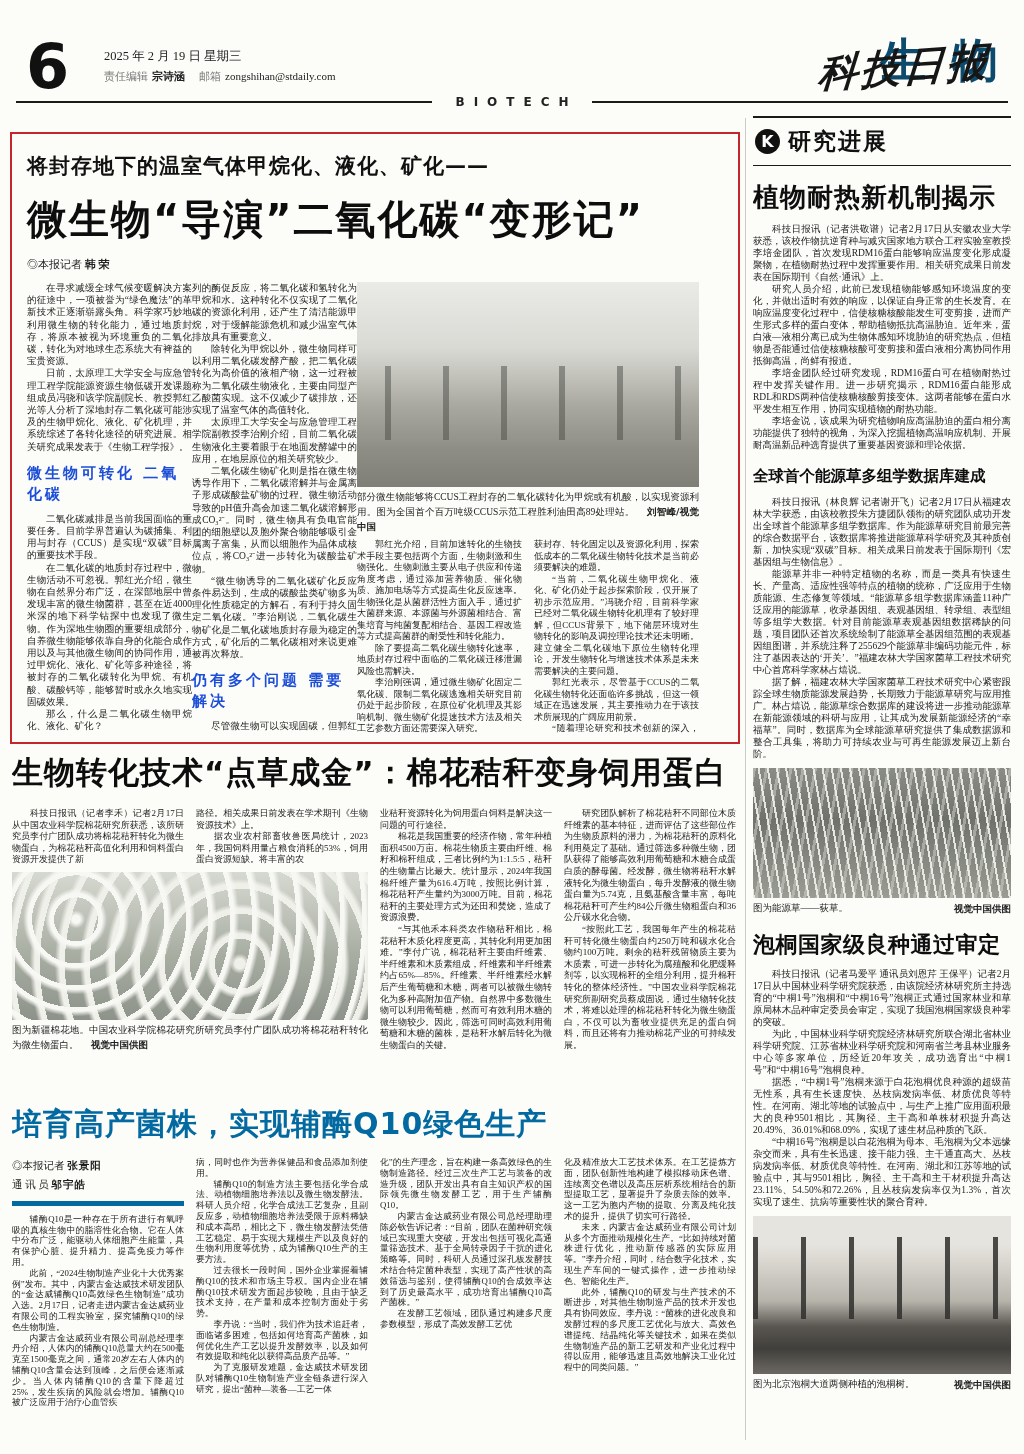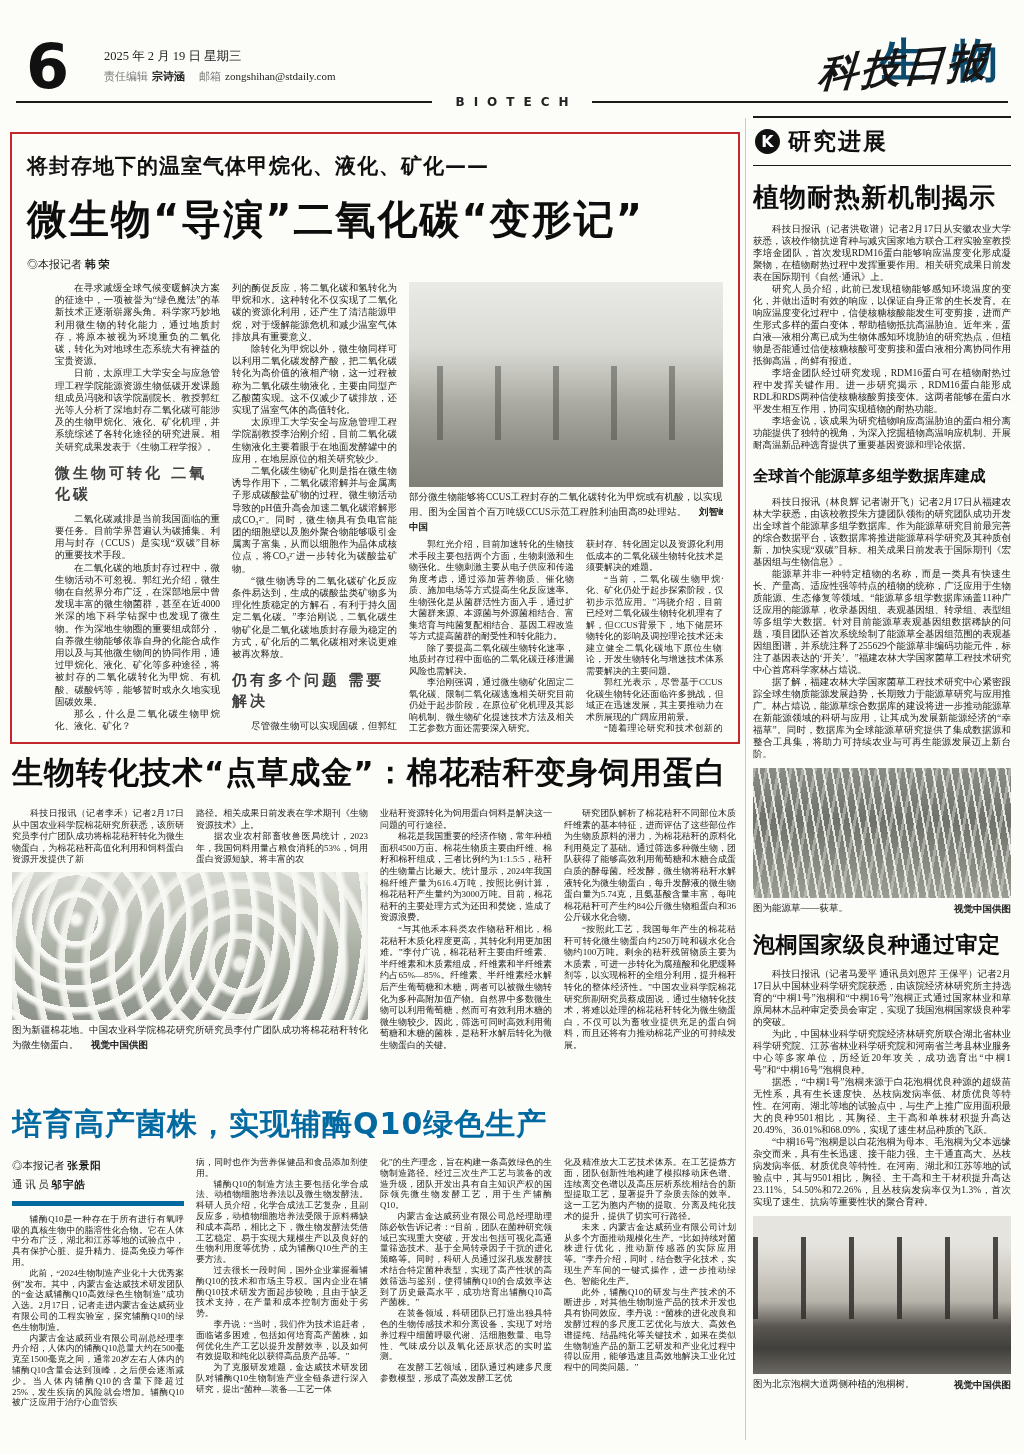--- a/index.html
+++ b/index.html
@@ -32,24 +32,24 @@
   .caption.row{display:flex;justify-content:space-between;gap:8px;}
   
   .main-box{position:absolute;left:10px;top:132px;width:730px;height:612px;
             border:2px solid #c3272b;box-sizing:border-box;padding:8px 15px;overflow:hidden;}
   .kicker{font-family:"DejaVu Sans",sans-serif;font-weight:bold;font-size:21px;
           letter-spacing:1px;margin-top:10px;color:#111;}
   .main-title{font-family:"DejaVu Sans",sans-serif;font-weight:900;font-size:40px;
               letter-spacing:2px;margin:12px 0 10px;color:#0d0d0d;}
   .byline{font-size:11px;margin-bottom:10px;color:#222;}
   .byline .nm{font-weight:bold;}
-  .main-cols{display:flex;gap:12px;height:452px;overflow:hidden;margin-left:28px;}
+  .main-cols{display:flex;gap:0;height:452px;overflow:hidden;}
   .mcol{width:165px;flex:none;font-size:9.5px;line-height:12.2px;overflow:hidden;}
   .main-sub{font-family:"DejaVu Sans",sans-serif;font-weight:bold;font-size:15px;
-            line-height:1.4;letter-spacing:3px;margin:10px 0 8px;color:#404040;}
+            line-height:1.4;letter-spacing:3px;margin:10px 0 8px;color:#1d4ed8;}
   .right-half{width:342px;flex:none;display:flex;flex-direction:column;overflow:hidden;}
   .photo{width:100%;flex:none;}
   .ccus-photo{height:205px;background:
       repeating-linear-gradient(90deg,rgba(75,75,70,0) 0 28px,rgba(75,75,70,.5) 28px 34px,rgba(75,75,70,0) 34px 58px) 0 84px / 100% 74px no-repeat,
       linear-gradient(180deg,#eaeae6 0%,#dadad5 32%,#c2c2bb 46%,#a9a9a1 60%,#8d8d85 82%,#7f7f78 100%);}
   .sub-cols{display:flex;gap:12px;margin-top:5px;height:208px;overflow:hidden;}
   .scol{width:165px;flex:none;font-size:9px;line-height:11.5px;overflow:hidden;}
   
   .v-divider{position:absolute;left:745px;top:118px;height:1322px;border-left:1px solid #cbcbc3;}
   
@@ -262,36 +262,35 @@
           <div>
             <span>◎本报记者</span>
             <span class="nm">张景阳</span>
           </div>
           <div>
             <span>通 讯 员</span>
             <span class="nm">邬宇皓</span>
           </div>
         </div>
         <div class="body">
-            <p>辅酶Q10是一种存在于所有进行有氧呼吸的真核生物中的脂溶性化合物。它在人体中分布广泛，湖北和江苏等地的试验点中，具有保护心脏、提升精力、提高免疫力等作用。</p>
+            <p>辅酶Q10是一种存在于所有进行有氧呼吸的真核生物中的脂溶性化合物。它在人体中分布广泛，能驱动人体细胞产生能量，具有保护心脏、提升精力、提高免疫力等作用。</p>
             <p>此前，“2024生物制造产业化十大优秀案例”发布。其中，内蒙古金达威技术研发团队的“金达威辅酶Q10高效绿色生物制造”成功入选。2月17日，记者走进内蒙古金达威药业有限公司的工程实验室，探究辅酶Q10的绿色生物制造。</p>
             <p>内蒙古金达威药业有限公司副总经理李丹介绍，人体内的辅酶Q10总量大约在500毫克至1500毫克之间，通常20岁左右人体内的辅酶Q10含量会达到顶峰，之后便会逐渐减少。当人体内辅酶Q10的含量下降超过25%，发生疾病的风险就会增加。辅酶Q10被广泛应用于治疗心血管疾</p>
           </div>
       </div>
       <div class="qcol body cont">
           <p>病，同时也作为营养保健品和食品添加剂使用。</p>
           <p>辅酶Q10的制造方法主要包括化学合成法、动植物细胞培养法以及微生物发酵法。科研人员介绍，化学合成法工艺复杂，且副反应多，动植物细胞培养法受限于原料稀缺和成本高昂，相比之下，微生物发酵法凭借工艺稳定、易于实现大规模生产以及良好的生物利用度等优势，成为辅酶Q10生产的主要方法。</p>
           <p>过去很长一段时间，国外企业掌握着辅酶Q10的技术和市场主导权。国内企业在辅酶Q10技术研发方面起步较晚，且由于缺乏技术支持，在产量和成本控制方面处于劣势。</p>
           <p>李丹说：“当时，我们作为技术追赶者，面临诸多困难，包括如何培育高产菌株，如何优化生产工艺以提升发酵效率，以及如何有效提取和纯化以获得高品质产品等。”</p>
           <p>为了克服研发难题，金达威技术研发团队对辅酶Q10生物制造产业全链条进行深入研究，提出“菌种—装备—工艺一体</p>
         </div>
       <div class="qcol body cont">
           <p>化”的生产理念，旨在构建一条高效绿色的生物制造路径。经过三次生产工艺与装备的改造升级，团队开发出具有自主知识产权的国际领先微生物发酵工艺，用于生产辅酶Q10。</p>
           <p>内蒙古金达威药业有限公司总经理助理陈必钦告诉记者：“目前，团队在菌种研究领域已实现重大突破，开发出包括可视化高通量筛选技术、基于全局转录因子干扰的进化策略等。同时，科研人员通过深孔板发酵技术结合特定菌种表型，实现了高产性状的高效筛选与鉴别，使得辅酶Q10的合成效率达到了历史最高水平，成功培育出辅酶Q10高产菌株。”</p>
-          <p>在装备领域，科研团队已打造出独具特色的生物传感技术和分离设备，实现了对培养过程中细菌呼吸代谢、活细胞数量、电导性、气味成分以及氧化还原状态的实时监测。</p>
           <p>在发酵工艺领域，团队通过构建多尺度参数模型，形成了高效发酵工艺优</p>
         </div>
       <div class="qcol body cont">
           <p>化及精准放大工艺技术体系。在工艺提炼方面，团队创新性地构建了模拟移动床色谱、连续离交色谱以及高压层析系统相结合的新型提取工艺，显著提升了杂质去除的效率。这一工艺为胞内产物的提取、分离及纯化技术的提升，提供了切实可行路径。</p>
           <p>未来，内蒙古金达威药业有限公司计划从多个方面推动规模化生产。“比如持续对菌株进行优化，推动新传感器的实际应用等。”李丹介绍，同时，结合数字化技术，实现生产车间的一键式操作，进一步推动绿色、智能化生产。</p>
           <p>此外，辅酶Q10的研发与生产技术的不断进步，对其他生物制造产品的技术开发也具有协同效应。李丹说：“菌株的进化改良和发酵过程的多尺度工艺优化与放大、高效色谱提纯、结晶纯化等关键技术，如果在类似生物制造产品的新工艺研发和产业化过程中得以应用，能够迅速且高效地解决工业化过程中的同类问题。”</p>
         </div>
     </div>
   </section>
 

